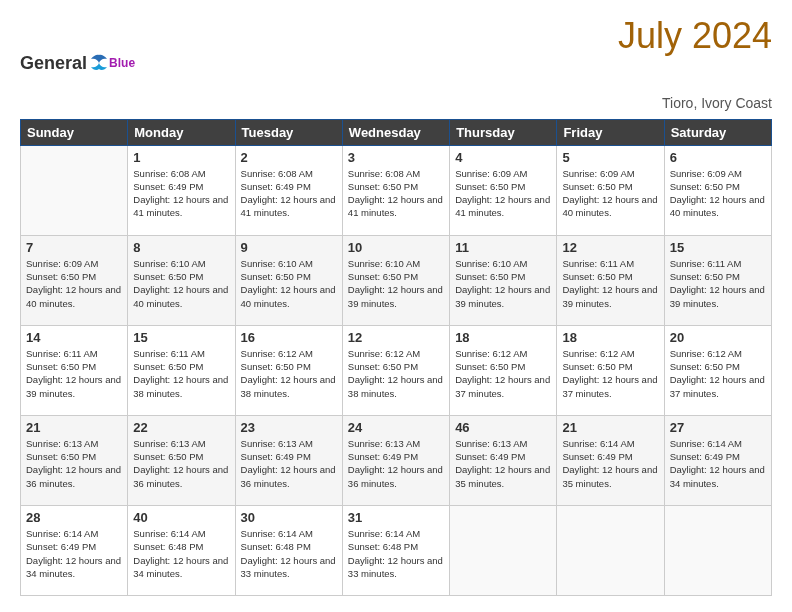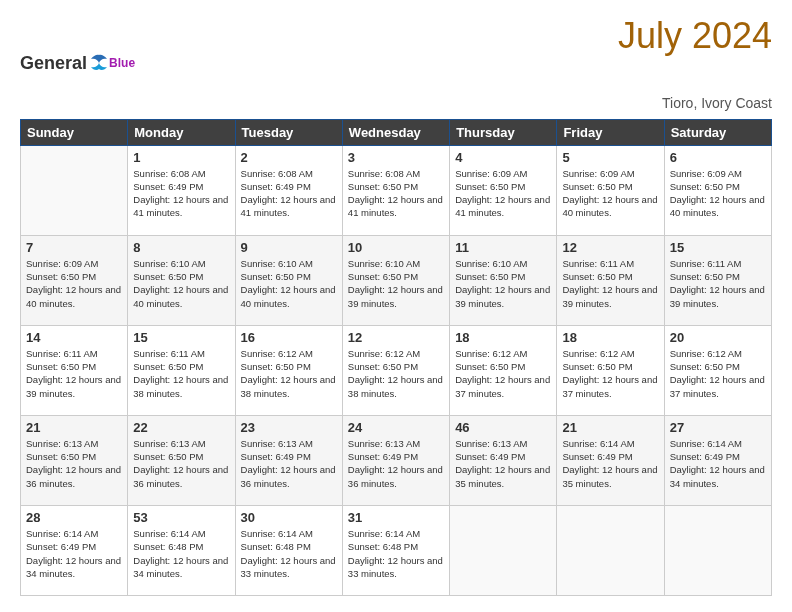--- a/index.html
+++ b/index.html
@@ -340,21 +340,21 @@
         </tr>
         <tr>
           <td>
             <span class="day-number">28</span>
             <div class="day-info">Sunrise: 6:14 AM
 Sunset: 6:49 PM
 Daylight: 12 hours
 and 34 minutes.</div>
           </td>
           <td>
-            <span class="day-number">53</span>
+            <span class="day-number">40</span>
             <div class="day-info">Sunrise: 6:14 AM
 Sunset: 6:48 PM
 Daylight: 12 hours
 and 34 minutes.</div>
           </td>
           <td>
             <span class="day-number">30</span>
             <div class="day-info">Sunrise: 6:14 AM
 Sunset: 6:48 PM
 Daylight: 12 hours

